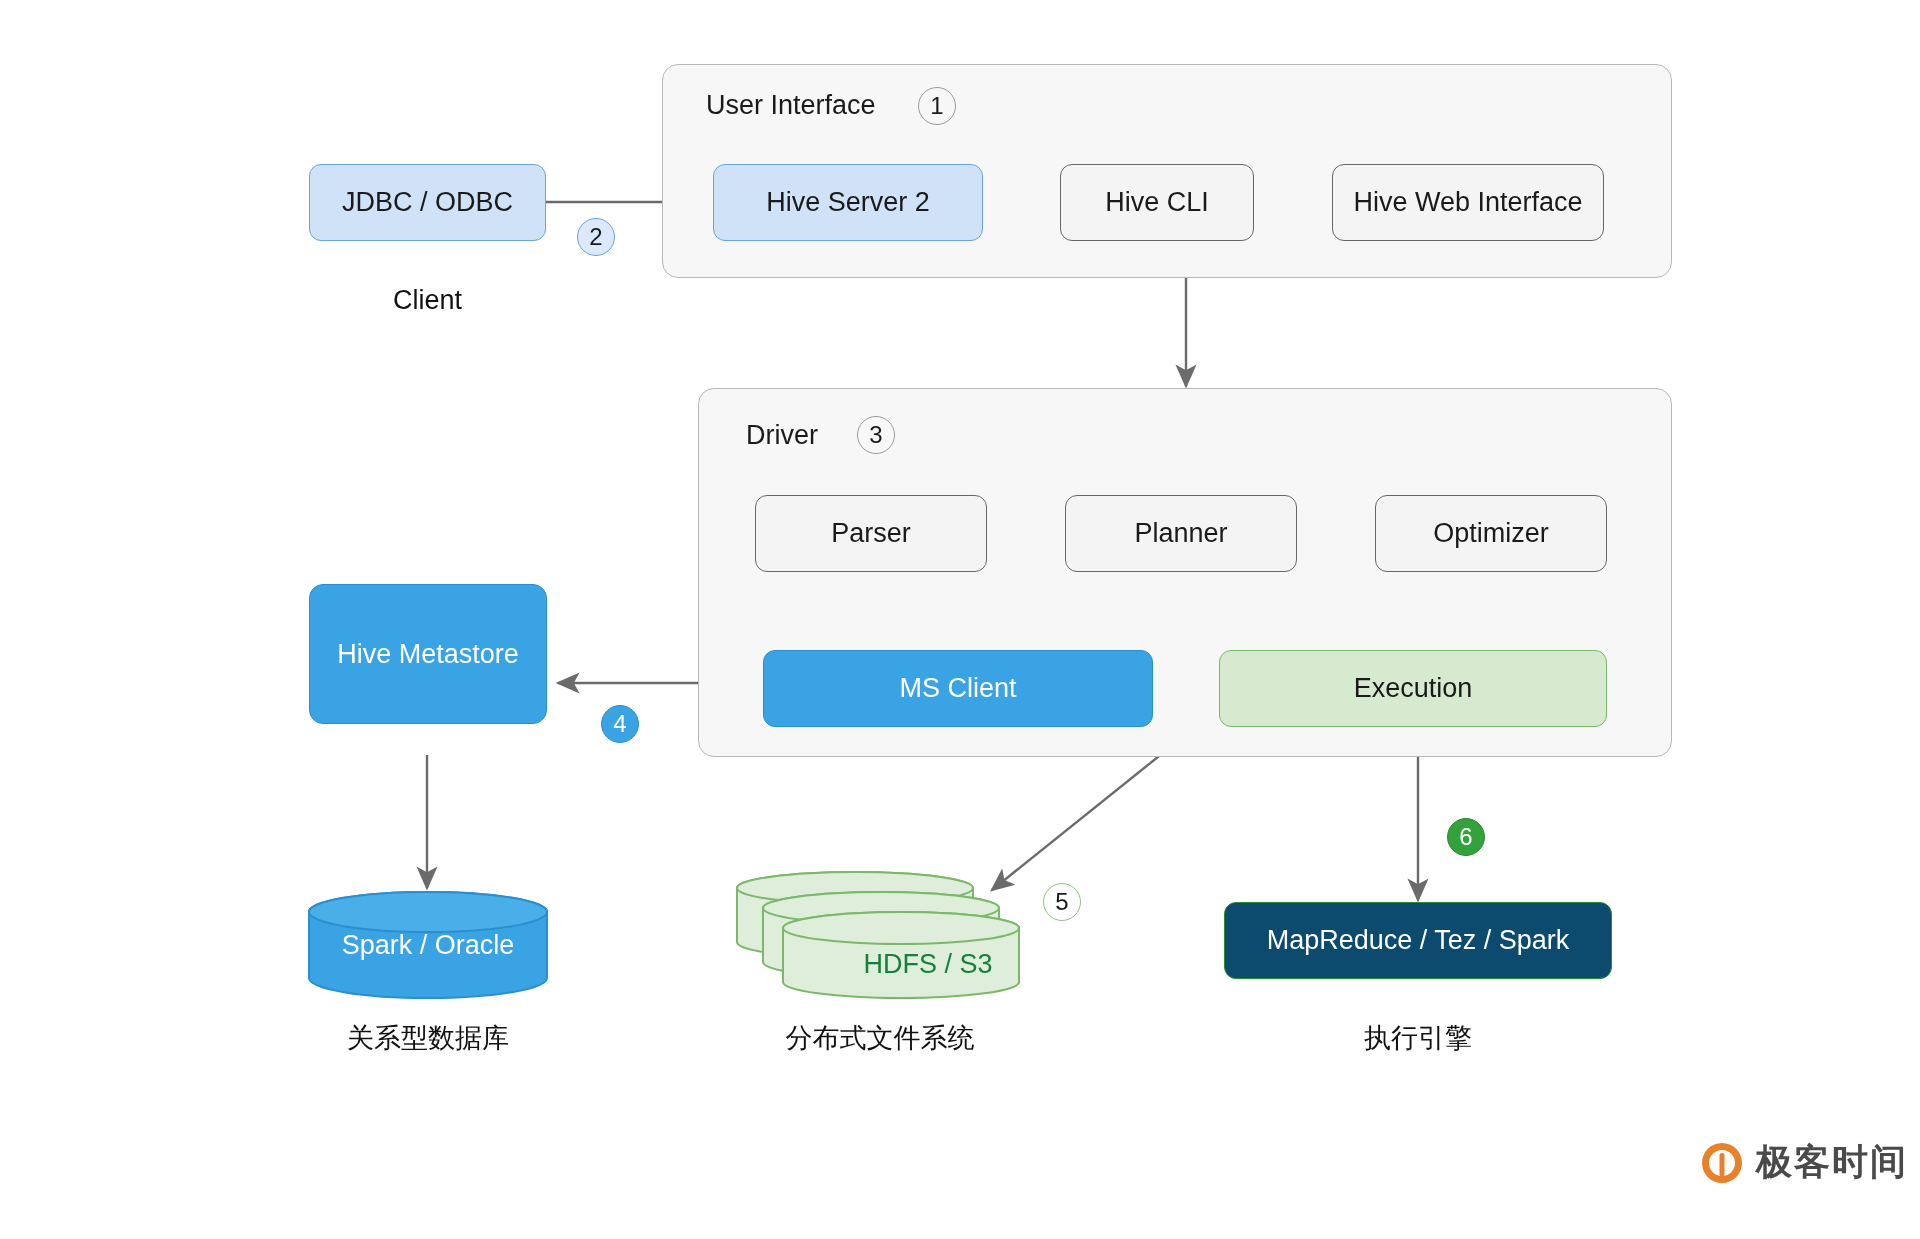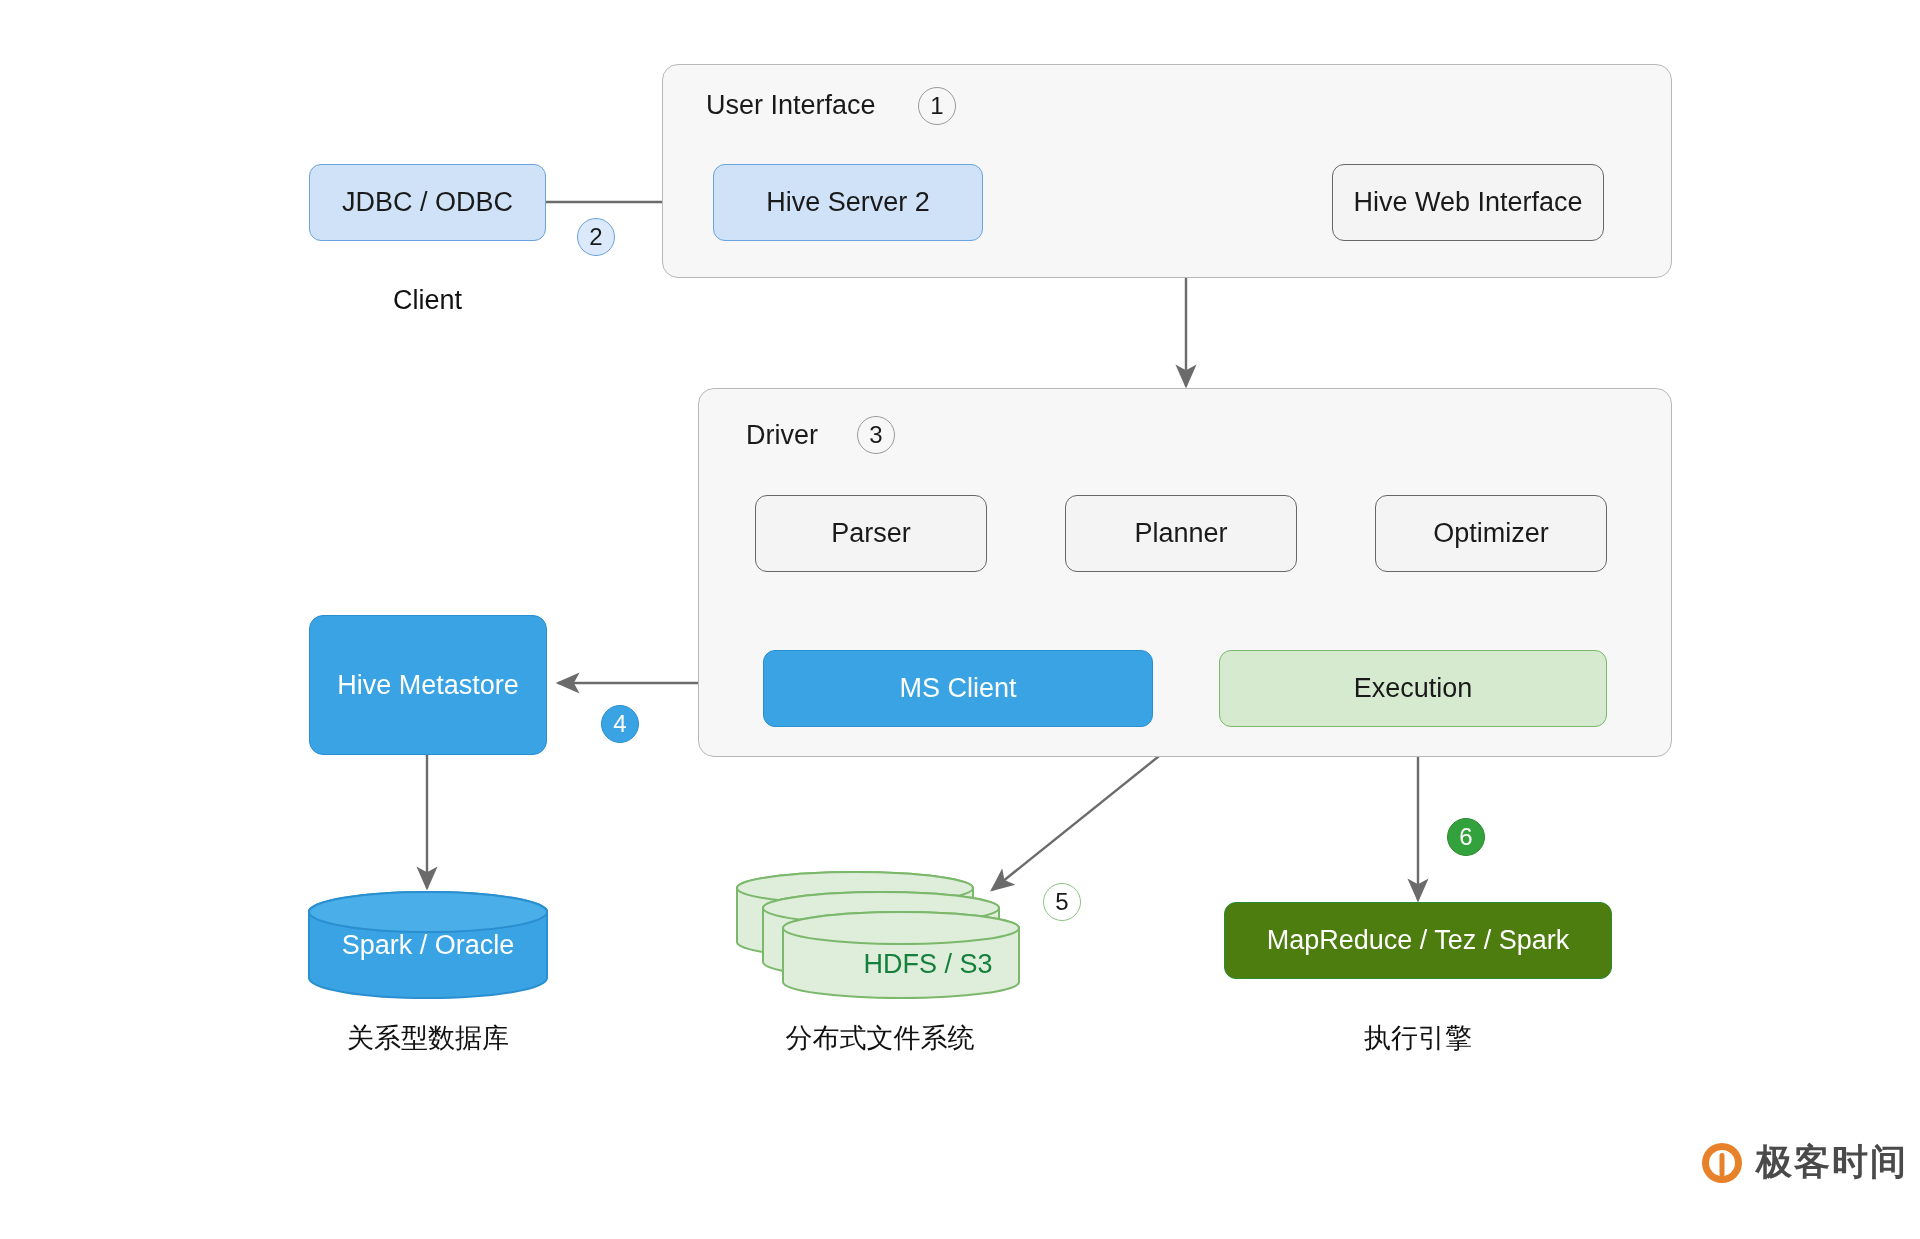--- a/index.html
+++ b/index.html
@@ -98,21 +98,21 @@
     border: 1.6px solid #2a8fd0;
     color: #ffffff;
     margin-left: 8px;
   }
   .node-lightgreen {
     background: #d6ead0;
     border: 1.6px solid #7bb86b;
     color: #1a1a1a;
   }
   .node-green {
-    background: #4d7c0f;
+    background: #0c4a6e;
     border: 1.6px solid #2b8a32;
     color: #ffffff;
   }
   .metastore {
     position: absolute;
     box-sizing: border-box;
     background: #3aa3e3;
     border: 1.6px solid #2a8fd0;
     color: #ffffff;
     font-size: 27px;
@@ -171,38 +171,39 @@
     <line x1="1219" y1="708" x2="992" y2="890" stroke="#6b6b6b" stroke-width="2.4" marker-end="url(#arrow)"></line>
 
     <line x1="1418" y1="708" x2="1418" y2="900" stroke="#6b6b6b" stroke-width="2.4" marker-end="url(#arrow)"></line>
   </svg>
 
   <div class="group-box" style="left:662px; top:64px; width:1010px; height:214px;"></div>
   <div class="group-title" style="left:706px; top:90px;">User Interface</div>
   <div class="step-badge badge-outline" style="left:918px; top:87px;">1</div>
 
   <div class="node node-lightblue" style="left:713px; top:164px; width:270px; height:77px;">Hive Server 2</div>
+  <div class="node node-grey" style="left:1060px; top:164px; width:194px; height:77px;">Hive CLI</div>
   <div class="node node-grey" style="left:1332px; top:164px; width:272px; height:77px;">Hive Web Interface</div>
 
   <div class="node node-lightblue" style="left:309px; top:164px; width:237px; height:77px;">JDBC / ODBC</div>
   <div class="caption" style="left:309px; top:285px; width:237px;">Client</div>
   <div class="step-badge badge-blue" style="left:577px; top:218px;">2</div>
 
   <div class="group-box" style="left:698px; top:388px; width:974px; height:369px;"></div>
   <div class="group-title" style="left:746px; top:420px;">Driver</div>
   <div class="step-badge badge-outline" style="left:857px; top:416px;">3</div>
 
   <div class="node node-grey" style="left:1065px; top:495px; width:232px; height:77px;">Planner</div>
   <div class="node node-grey" style="left:755px; top:495px; width:232px; height:77px;">Parser</div>
   <div class="node node-grey" style="left:1375px; top:495px; width:232px; height:77px;">Optimizer</div>
 
   <div class="node node-blue" style="left:755px; top:650px; width:390px; height:77px;">MS Client</div>
   <div class="node node-lightgreen" style="left:1219px; top:650px; width:388px; height:77px;">Execution</div>
 
-  <div class="metastore" style="left:309px; top:615px; width:238px; height:140px;">Hive Metastore</div>
+  <div class="metastore" style="left:309px; top:584px; width:238px; height:140px;">Hive Metastore</div>
   <div class="step-badge badge-blue-solid" style="left:601px; top:705px;">4</div>
 
   <svg style="position:absolute; left:307px; top:890px; width:242px; height:110px;" viewBox="0 0 242 110">
     <path d="M2,22 a119,20 0 0 1 238,0 L240,88 a119,20 0 0 1 -238,0 Z" fill="#3aa3e3" stroke="#2a8fd0" stroke-width="2"></path>
     <ellipse cx="121" cy="22" rx="119" ry="20" fill="#4aaee8" stroke="#2a8fd0" stroke-width="2"></ellipse>
   </svg>
   <div class="cyl-label" style="left:307px; top:930px; width:242px; color:#ffffff;">Spark / Oracle</div>
   <div class="caption" style="left:287px; top:1020px; width:282px;">关系型数据库</div>
 
   <svg style="position:absolute; left:735px; top:870px; width:290px; height:130px;" viewBox="0 0 290 130">

